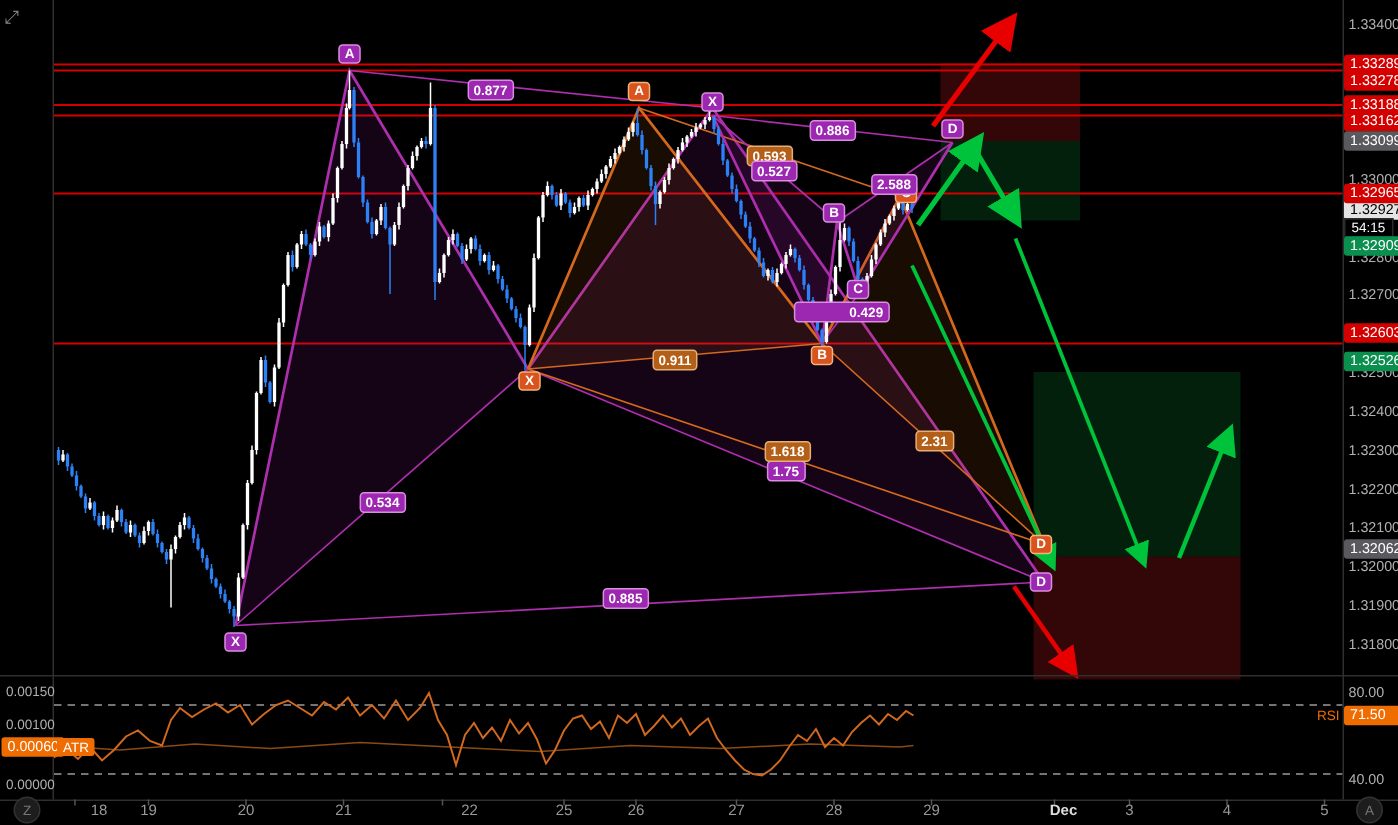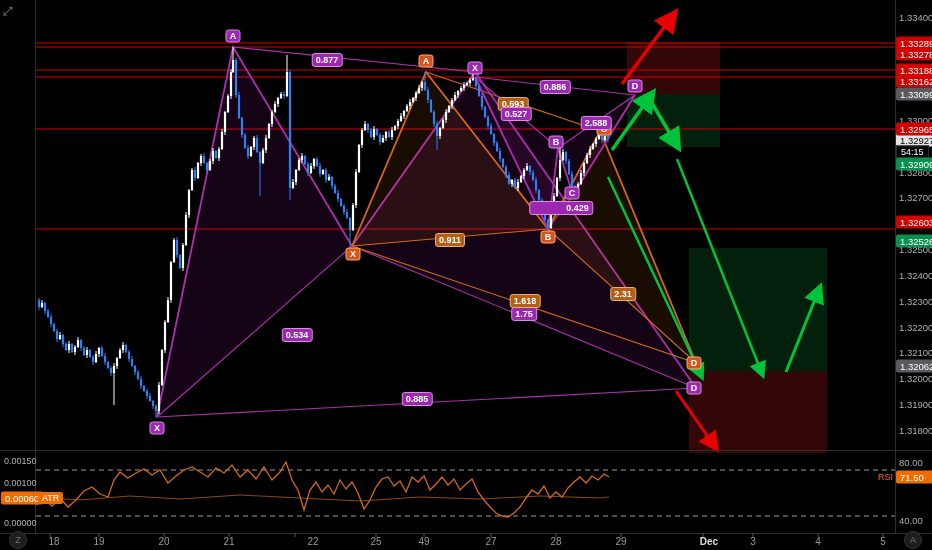--- a/index.html
+++ b/index.html
@@ -503,21 +503,21 @@
     <div class="pbadge orange" id="atr-badge" style="left: 1px; min-width: 30px; top: 498px;">0.00060</div>
     <div class="atrname" id="atr-name" style="left: 38px; pointer-events: auto; top: 498px;">ATR</div>
     <div class="rsiname" id="rsi-name" style="left: 893px; pointer-events: auto; top: 477px;">RSI</div>
     <div class="pbadge orange" id="rsi-badge" style="left: 896px; min-width: 34px; top: 477px;">71.50</div>
 
     <div class="circbtn" id="z-btn" style="left:18px;top:540px;">Z</div>
     <div class="circbtn" id="a-btn" style="left:913px;top:540px;">A</div>
   <div class="pt purple" style="left: 157px; top: 428px; pointer-events: auto;">X</div>
       <div class="pt purple" style="left: 233px; top: 36px; pointer-events: auto;">A</div>
       <div class="pt purple" style="left: 694px; top: 388px; pointer-events: auto;">D</div>
-      <div class="ratio purple" style="left: 255px; top: 335px; pointer-events: auto; margin-left: 42px;">0.534</div>
+      <div class="ratio purple" style="left: 255px; top: 335px; pointer-events: auto;">0.534</div>
       <div class="ratio purple" style="left: 327px; top: 60px; pointer-events: auto;">0.877</div>
       <div class="ratio purple" style="left: 524px; top: 314px; pointer-events: auto;">1.75</div>
       <div class="ratio purple" style="left: 417px; top: 399px; pointer-events: auto;">0.885</div>
       <div class="pt orange" style="left: 353px; top: 254px; pointer-events: auto;">X</div>
       <div class="pt orange" style="left: 426px; top: 61px; pointer-events: auto;">A</div>
       <div class="pt orange" style="left: 548px; top: 237px; pointer-events: auto;">B</div>
       <div class="pt orange" style="left: 604px; top: 129px; pointer-events: auto;">C</div>
       <div class="pt orange" style="left: 694px; top: 363px; pointer-events: auto;">D</div>
       <div class="ratio orange" style="left: 450px; top: 240px; pointer-events: auto;">0.911</div>
       <div class="ratio orange" style="left: 513px; top: 104px; pointer-events: auto;">0.593</div>
@@ -551,27 +551,27 @@
       <div class="pbadge red" style="left: 896px; top: 129px;">1.32965</div>
       <div class="pbadge green" style="left: 896px; top: 164px;">1.32909</div>
       <div class="pbadge red" style="left: 896px; top: 222px;">1.32603</div>
       <div class="pbadge green" style="left: 896px; top: 241px;">1.32526</div>
       <div class="pbadge gray" style="left: 896px; top: 366px;">1.32062</div>
       <div class="llabel" style="left: 4px; top: 461px;">0.00150</div>
       <div class="llabel" style="left: 4px; top: 483px;">0.00100</div>
       <div class="llabel" style="left: 4px; top: 523px;">0.00000</div>
       <div class="plabel" style="left: 899px; top: 462px;">80.00</div>
       <div class="plabel" style="left: 899px; top: 520px;">40.00</div>
-      <div class="tlabel" style="left: 54px; top: 541px;">18</div>
+      <div class="tlabel" style="left: 66px; top: 541px;">18</div>
       <div class="tlabel" style="left: 99px; top: 541px;">19</div>
       <div class="tlabel" style="left: 164px; top: 541px;">20</div>
       <div class="tlabel" style="left: 229px; top: 541px;">21</div>
       <div class="tlabel" style="left: 313px; top: 541px;">22</div>
       <div class="tlabel" style="left: 376px; top: 541px;">25</div>
-      <div class="tlabel" style="left: 424px; top: 541px;">49</div>
+      <div class="tlabel" style="left: 424px; top: 541px;">26</div>
       <div class="tlabel" style="left: 491px; top: 541px;">27</div>
       <div class="tlabel" style="left: 556px; top: 541px;">28</div>
       <div class="tlabel" style="left: 621px; top: 541px;">29</div>
       <div class="tlabel bold" style="left: 703px; top: 541px;">Dec</div>
       <div class="tlabel" style="left: 753px; top: 541px;">3</div>
       <div class="tlabel" style="left: 818px; top: 541px;">4</div>
       <div class="tlabel" style="left: 883px; top: 541px;">5</div>
     </div>
 </div>
 

